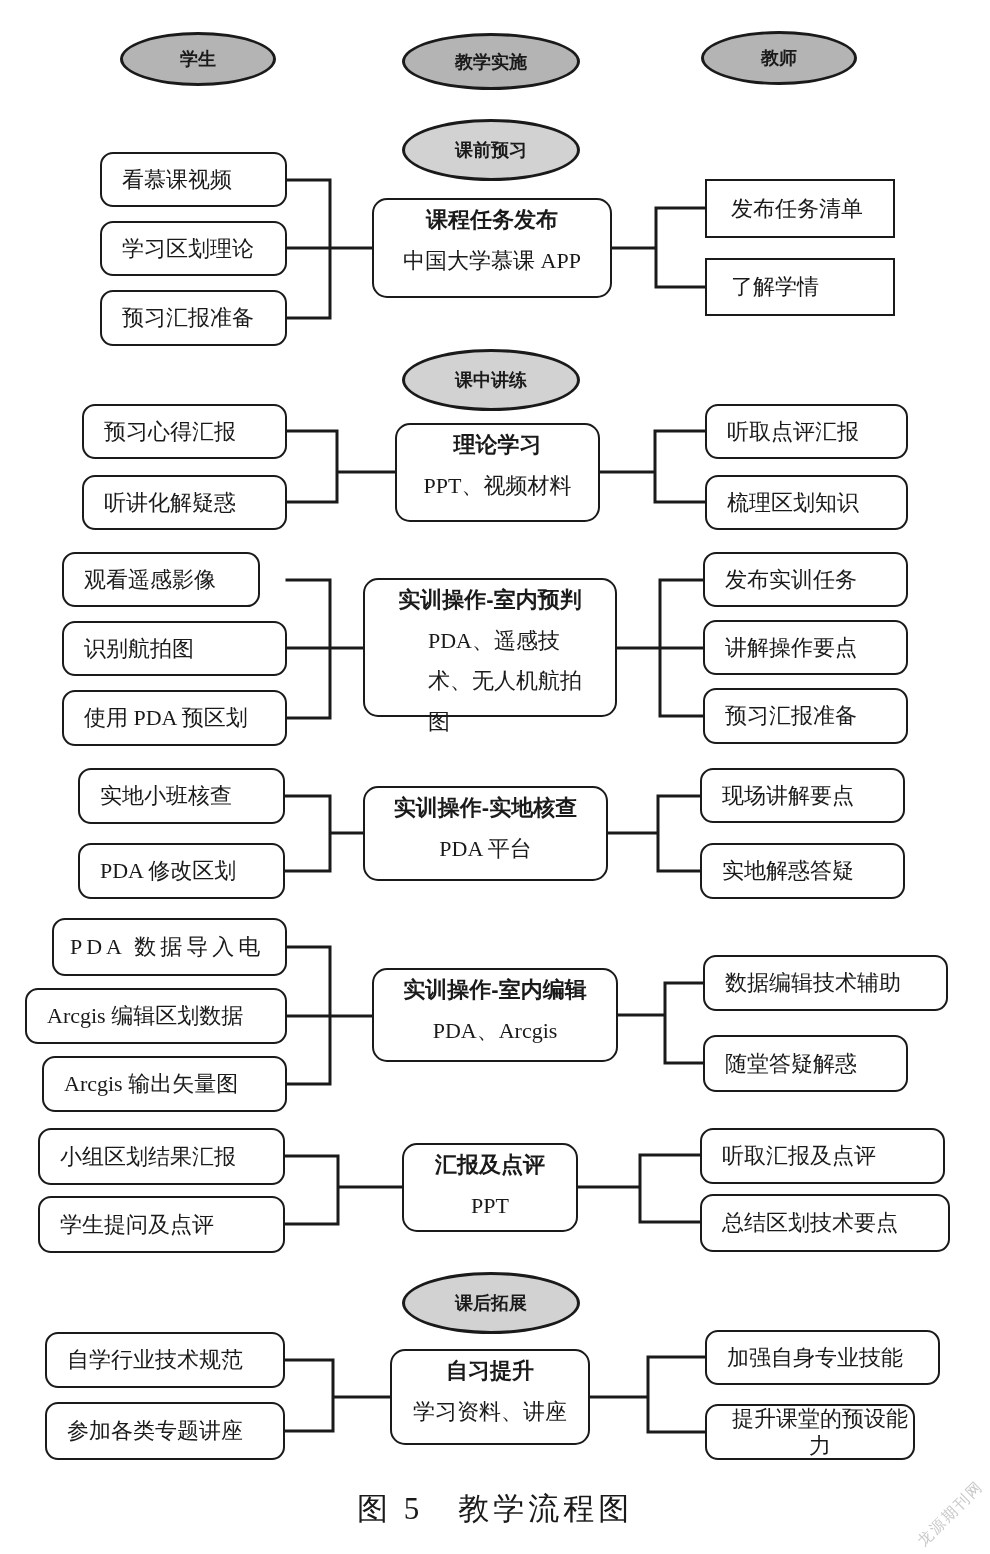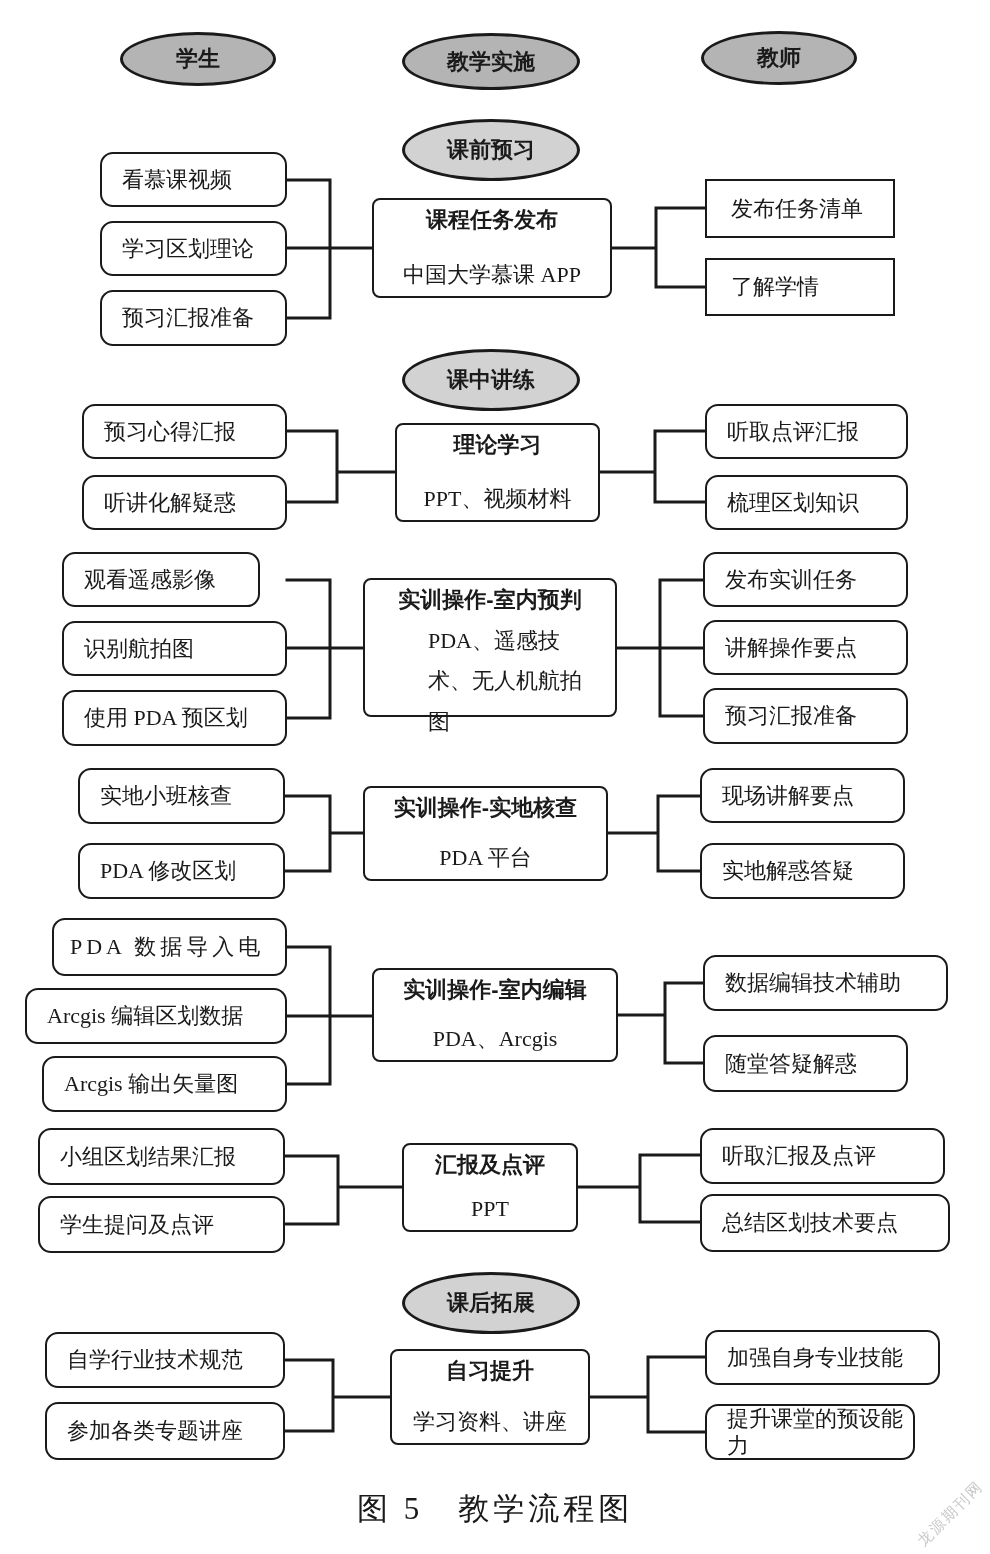--- a/index.html
+++ b/index.html
@@ -1,37 +1,37 @@
 <!DOCTYPE html>
 <html style="--ellipse_fill: #b4b4b4; --phase_fill: #d2d2d2; --line: #1a1a1a; --box_bg: #ffffff; --text: #1a1a1a;"><head>
 <meta charset="utf-8">
 <style>
   html,body{margin:0;padding:0;background:#fff;}
   #canvas{
     position:relative;width:990px;height:1554px;background:#fff;overflow:hidden;
     font-family:"Liberation Serif","DejaVu Serif",serif;color:var(--text,#1a1a1a);
   }
   #wires{position:absolute;left:0;top:0;width:990px;height:1554px;}
-  .node{position:absolute;box-sizing:border-box;display:flex;align-items:center;background:var(--box_bg,#fff);}
+  .node{position:absolute;box-sizing:border-box;display:flex;align-items:center;background:var(--box_bg,#fff);text-align:center;}
   .ellipse{
     border:3px solid var(--line,#1a1a1a);border-radius:50%;
     justify-content:center;text-align:center;
-    font-family:"Liberation Sans","DejaVu Sans",sans-serif;font-weight:700;font-size:22px;
+    font-family:"Liberation Sans","DejaVu Sans",sans-serif;font-weight:700;font-size:18px;
     background:var(--ellipse_fill,#b4b4b4);
   }
   .ellipse.phase{background:var(--phase_fill,#d2d2d2);}
   .box{
     border:2.5px solid var(--line,#1a1a1a);border-radius:13px;
     font-size:22px;padding-left:20px;line-height:1.25;
   }
   .box.sharp{border-radius:0;padding-left:24px;}
   .box.spread{letter-spacing:4px;padding-left:16px;}
   .cbox{
-    border:2.5px solid var(--line,#1a1a1a);border-radius:8px;
-    flex-direction:column;justify-content:space-between;text-align:center;
+    border:2.5px solid var(--line,#1a1a1a);border-radius:15px;
+    flex-direction:column;justify-content:flex-start;text-align:center;
     font-size:22px;line-height:1.85;padding:0 13px;
   }
   .cbox .ttl{font-family:"Liberation Sans","DejaVu Sans",sans-serif;font-weight:700;font-size:22px;}
   .cbox .sub{font-size:22px;}
   .cbox .sub.wrap-left{text-align:left;align-self:stretch;padding:0 4px;margin-left:46px;}
   .caption{
     position:absolute;left:0;top:1488px;width:990px;text-align:center;
     font-size:31px;letter-spacing:4px;
   }
   .watermark{

